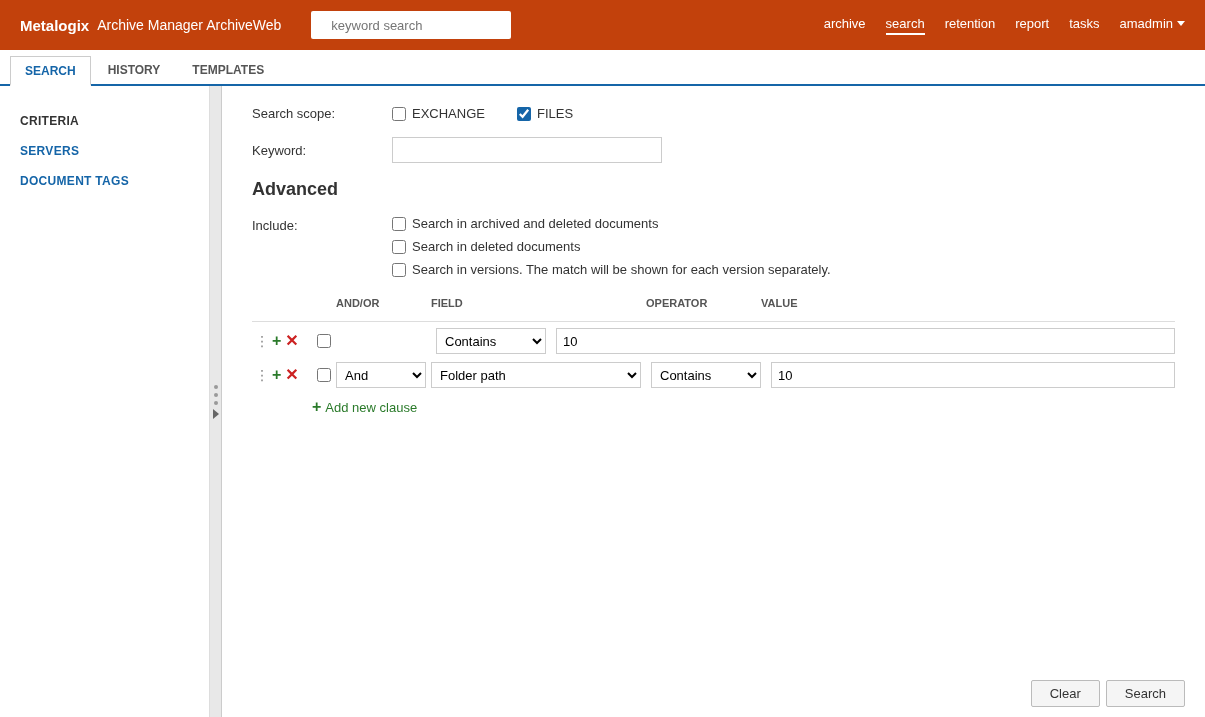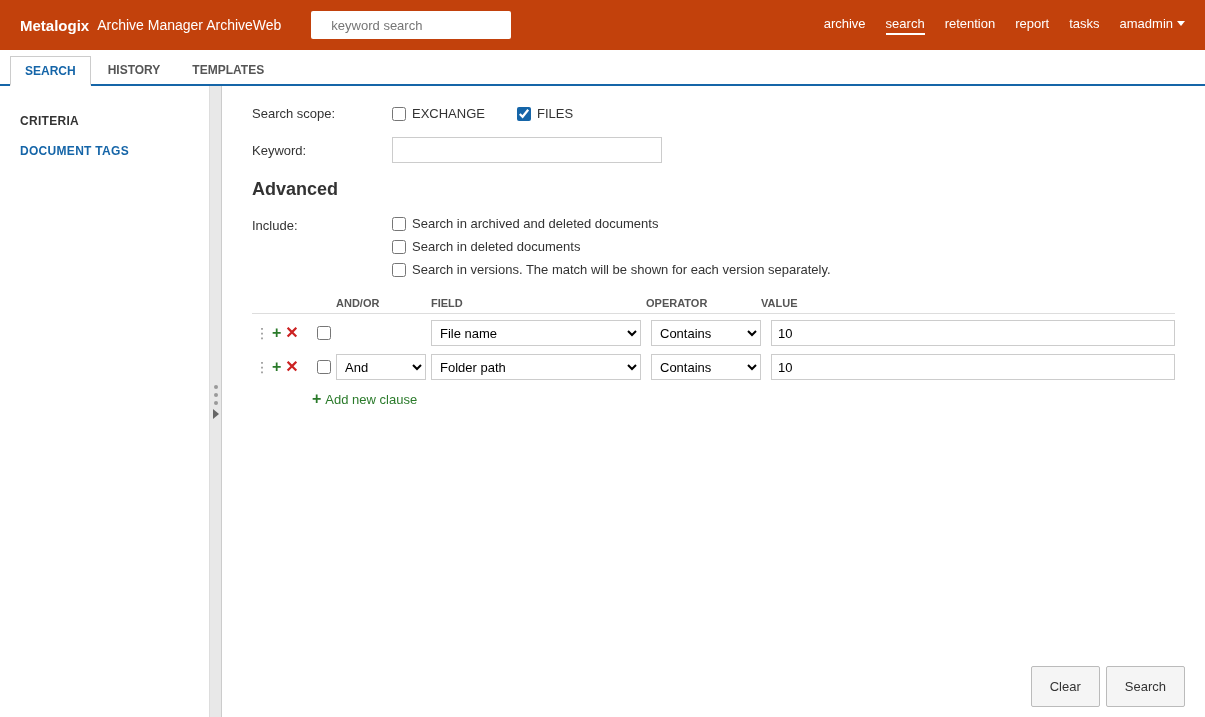--- a/index.html
+++ b/index.html
@@ -311,21 +311,21 @@
     .footer {
       position: absolute;
       bottom: 0;
       right: 0;
       padding: 10px 20px;
       display: flex;
       gap: 6px;
       background: white;
     }
     .btn {
-      padding: 12px 18px;
+      padding: 5px 18px;
       font-size: 13px;
       border: 1px solid #bbb;
       background: #f5f5f5;
       cursor: pointer;
       color: #333;
       border-radius: 2px;
     }
     .btn-primary {
       background: #f5f5f5;
     }
@@ -382,20 +382,21 @@
 <div class="tab-bar">
   <div class="tab-item active">SEARCH</div>
   <div class="tab-item">HISTORY</div>
   <div class="tab-item">TEMPLATES</div>
 </div>
 
 <div class="main-layout">
 
   <div class="sidebar">
     <div class="sidebar-item active">CRITERIA</div>
+    <div class="sidebar-item">SERVERS</div>
     <div class="sidebar-item">DOCUMENT TAGS</div>
   </div>
 
   <div class="left-edge">
     <div class="drag-dot"></div>
     <div class="drag-dot"></div>
     <div class="drag-dot"></div>
     <div class="arrow-right"></div>
   </div>
 
@@ -435,21 +436,21 @@
         </label>
         <label class="include-checkbox-row">
           <input type="checkbox" style="">
           <span>Search in versions. The match will be shown for each version separately.</span>
         </label>
       </div>
     </div>
 
     <div class="clauses-section">
 
-      <div style="display:flex; align-items:center; margin-left:0; padding-bottom:4px; border-bottom:1px solid #ddd;">
+      <div style="display:flex; align-items:center; margin-left:0; padding-bottom:12px; border-bottom:1px solid #ddd;">
         <div style="width:20px;"></div>
         <div style="width:40px;"></div>
         <div style="width:24px;"></div>
         <div style="width:90px; font-size:11px; font-weight:bold; color:#555; text-transform:uppercase;">AND/OR</div>
         <div style="width:5px;"></div>
         <div style="width:210px; font-size:11px; font-weight:bold; color:#555; text-transform:uppercase;">FIELD</div>
         <div style="width:5px;"></div>
         <div style="width:110px; font-size:11px; font-weight:bold; color:#555; text-transform:uppercase;">OPERATOR</div>
         <div style="width:5px;"></div>
         <div style="flex:1; font-size:11px; font-weight:bold; color:#555; text-transform:uppercase;">VALUE</div>
@@ -459,29 +460,20 @@
         <div class="clause-drag">⋮</div>
         <div class="clause-actions">
           <button class="clause-add-btn">+</button>
           <button class="clause-remove-btn">✕</button>
         </div>
         <div class="clause-checkbox">
           <input type="checkbox" style="">
         </div>
         <div class="clause-andor">
           
-        </div>
-        <div class="clause-field">
-          <select>
-            <option>File name</option>
-            <option>Folder path</option>
-            <option>Date</option>
-            <option>Size</option>
-            <option>Author</option>
-          </select>
         </div>
         <div style="width:5px;"></div>
         <div class="clause-operator">
           <select>
             <option>Contains</option>
             <option>Equals</option>
             <option>Starts with</option>
             <option>Ends with</option>
           </select>
         </div>

